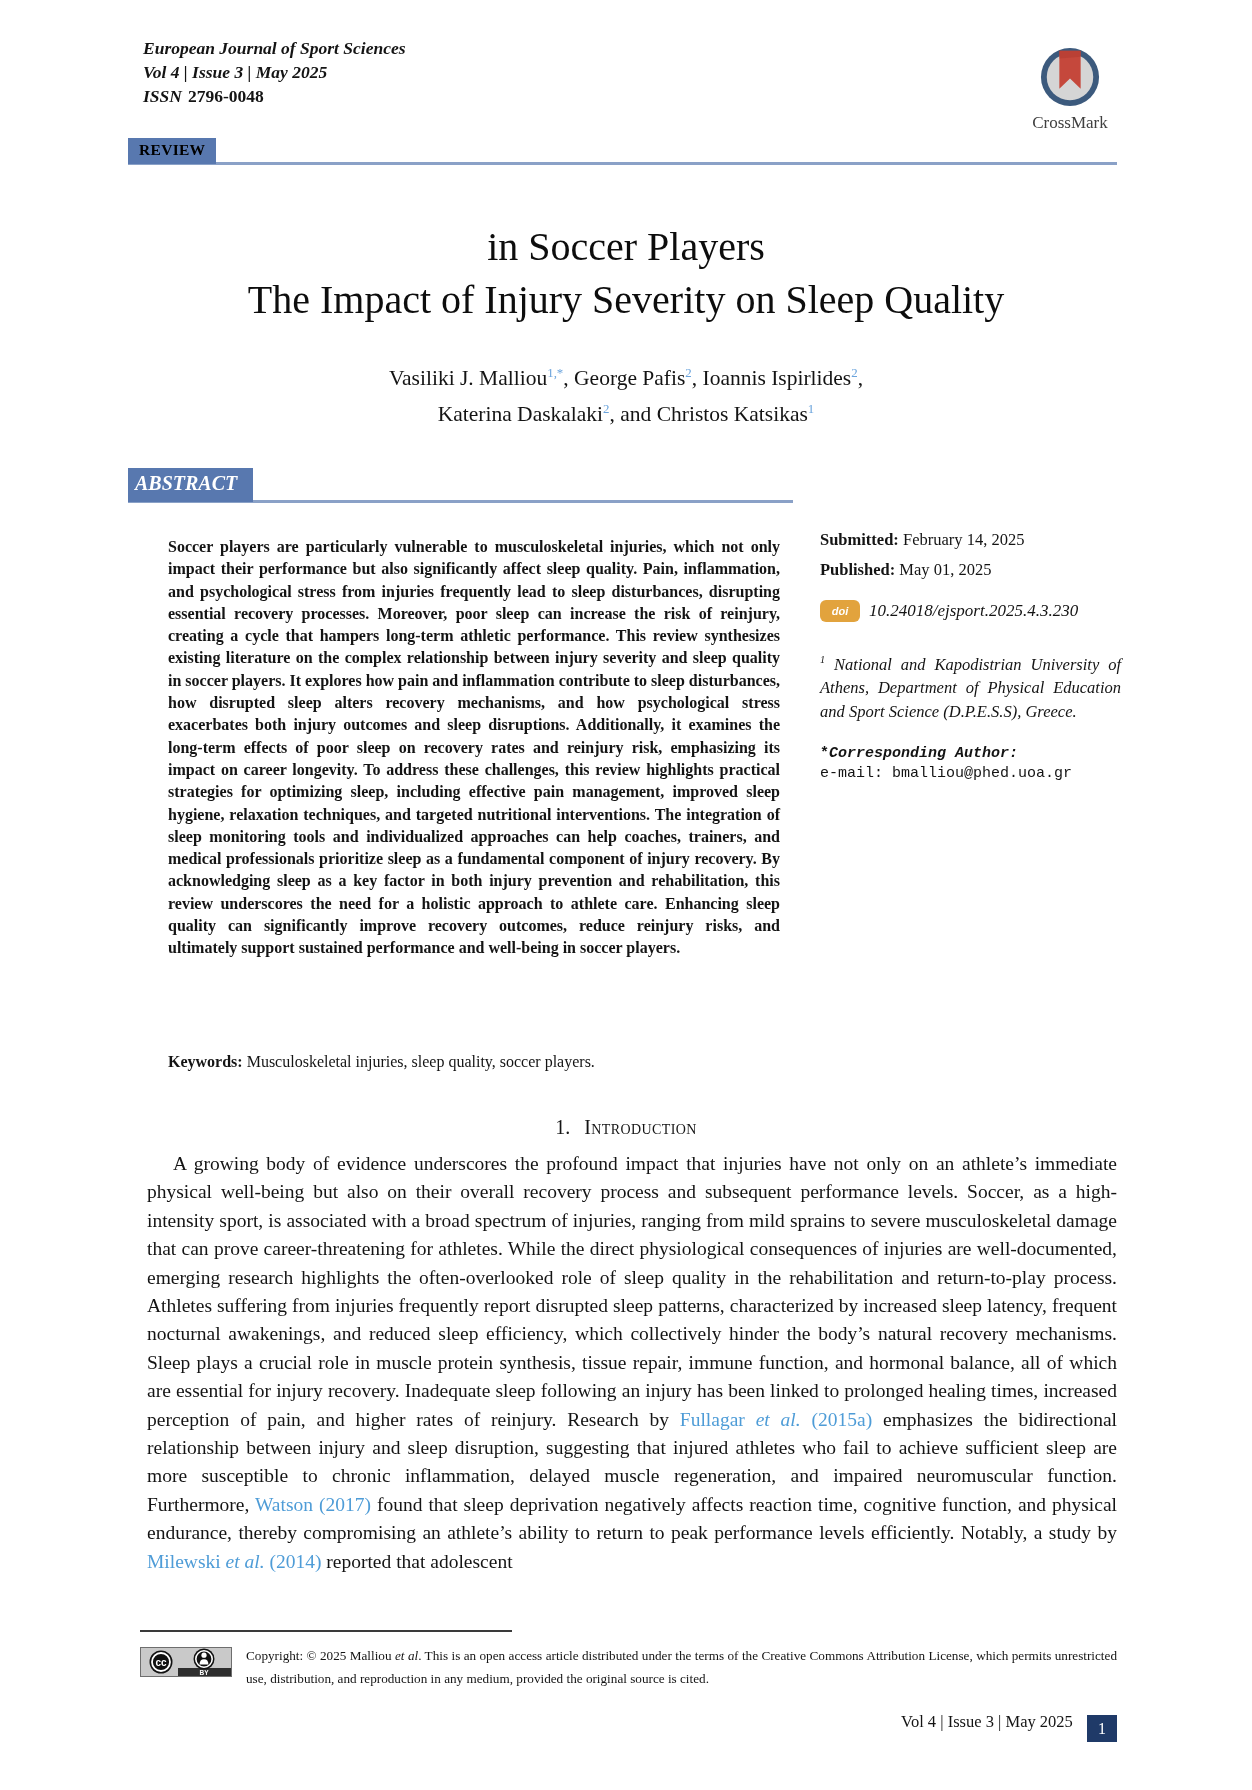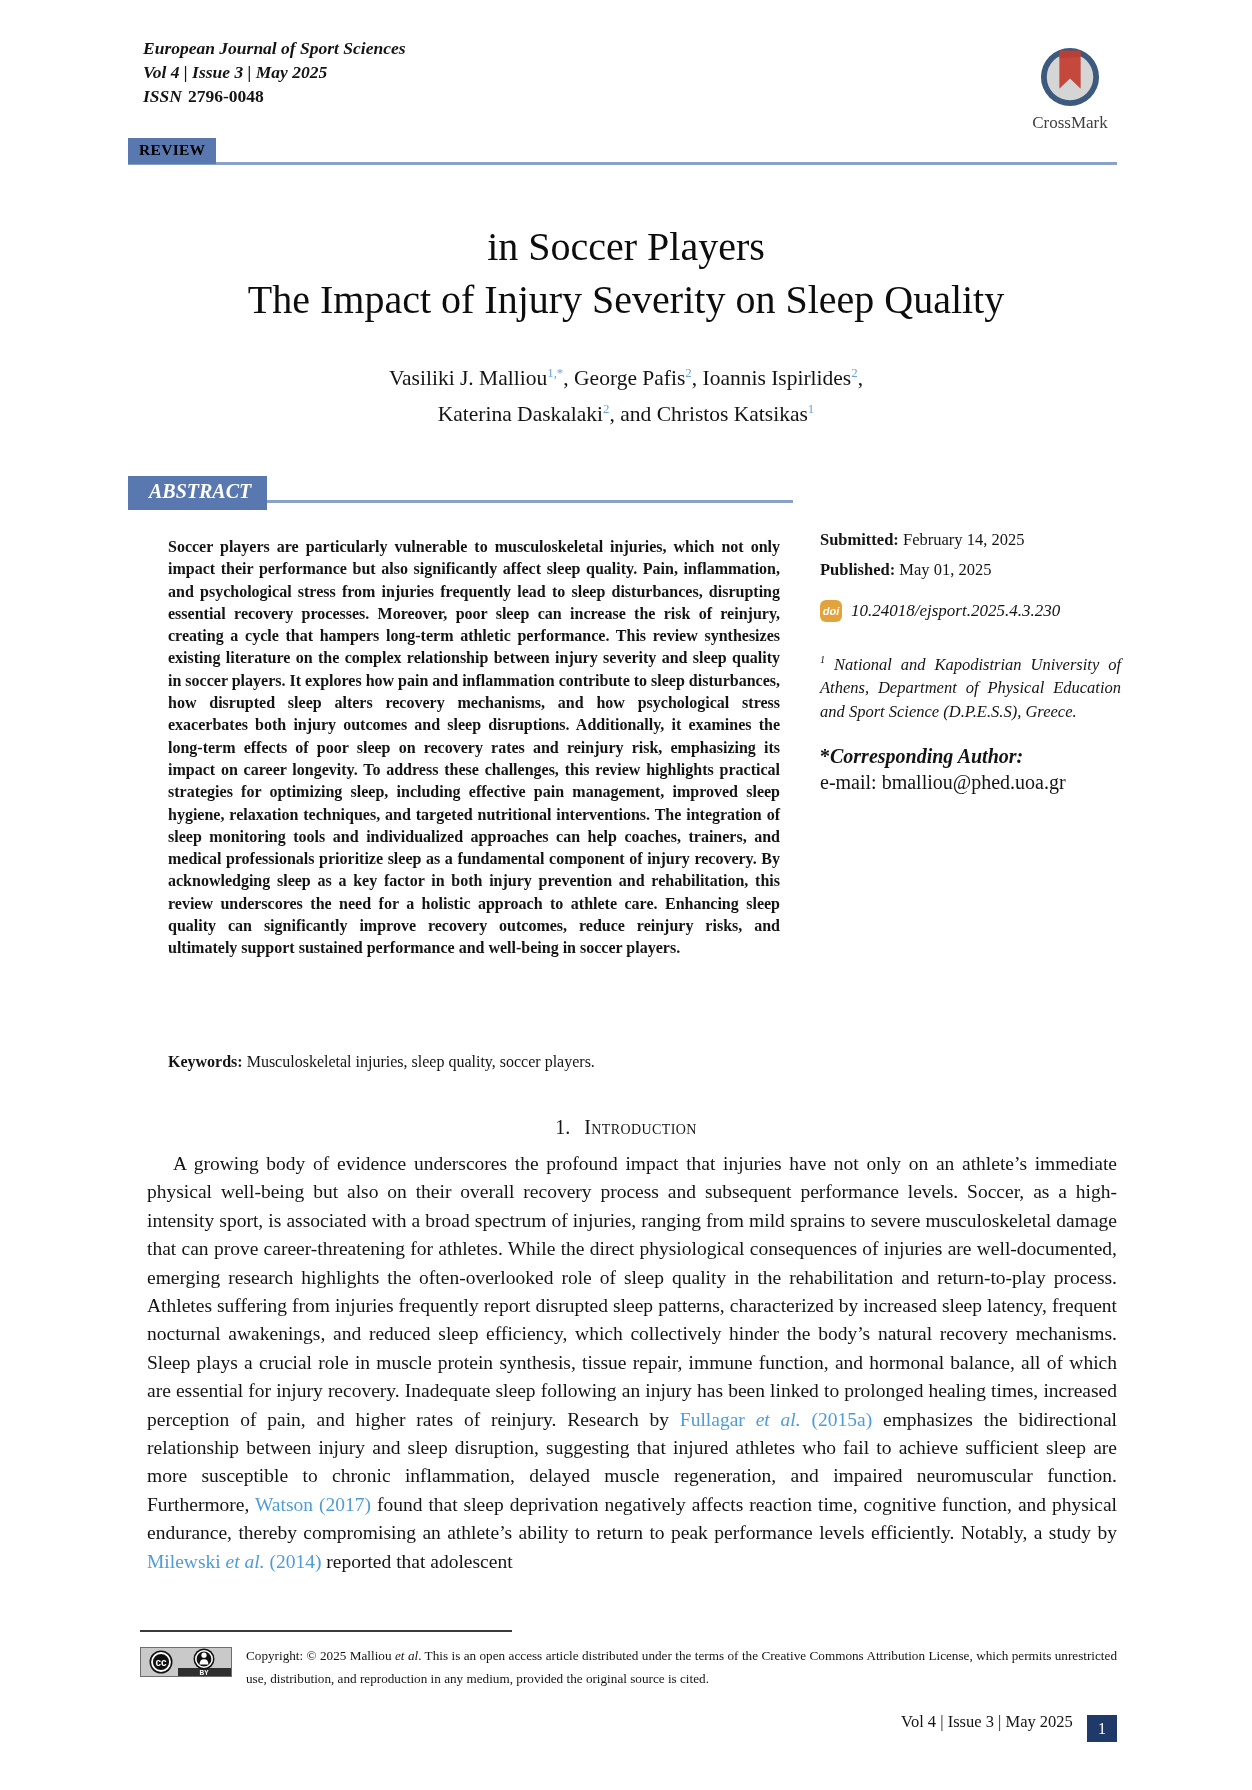--- a/index.html
+++ b/index.html
@@ -20,38 +20,38 @@
 
   
   .title{position:absolute;left:0;top:220px;width:1252px;text-align:center;
          font-size:40px;line-height:53px;color:#0d0d0d;}
   .authors{position:absolute;left:0;top:358px;width:1252px;text-align:center;
            font-size:21.5px;line-height:31px;}
   .sup{vertical-align:super;font-size:60%;color:#6aa3dc;}
 
   
   .abstract-badge{position:absolute;left:128px;top:468px;background:#5878af;color:#fff;
-                  font-weight:bold;font-style:italic;font-size:20px;padding:4px 16px 7px 21px;z-index:2;margin-top:8px;}
+                  font-weight:bold;font-style:italic;font-size:20px;padding:4px 16px 7px 7px;z-index:2;}
   .rule-abstract{position:absolute;left:128px;top:500px;width:665px;height:3px;background:#8aa1c7;}
   .abstract-text{position:absolute;left:168px;top:536px;width:612px;font-weight:bold;
                  font-size:16px;line-height:22.3px;text-align:justify;}
 
   
   .sidebar{position:absolute;left:820px;top:530px;width:301px;font-size:16.5px;}
   .side-row{margin-bottom:10px;}
   .side-label{font-weight:bold;}
   .doi-row{margin-top:20px;display:flex;align-items:center;}
   .doi-badge{display:inline-flex;align-items:center;justify-content:center;flex:0 0 auto;
-             width:22px;height:22px;border-radius:6px;background:#e2a33d;color:#fff;
+             width:40px;height:22px;border-radius:6px;background:#e2a33d;color:#fff;
              font-weight:bold;font-size:11px;font-style:italic;margin-right:9px;
              font-family:"Liberation Sans",sans-serif;}
   .doi-text{font-style:italic;font-size:17px;}
   .affiliations{margin-top:26px;font-style:italic;font-size:16.5px;line-height:23.5px;text-align:justify;}
   .aff-sup{font-size:62%;}
-  .corresponding{margin-top:22px;font-size:20px;}
+  .corresponding{margin-top:22px;font-size:15px;font-family:Liberation Mono, monospace;}
   .corr-star{font-weight:bold;}
   .corr-label{font-weight:bold;font-style:italic;}
   .corr-email{margin-top:3px;}
 
   
   .keywords{position:absolute;left:168px;top:1053px;width:820px;font-size:16px;}
   .keywords-label{font-weight:bold;}
   .section-heading{position:absolute;left:0;top:1116px;width:1252px;text-align:center;font-size:20px;}
   .sc{font-variant:small-caps;margin-left:14px;letter-spacing:.4px;}
   .intro{position:absolute;left:147px;top:1150px;width:970px;font-size:19.5px;

